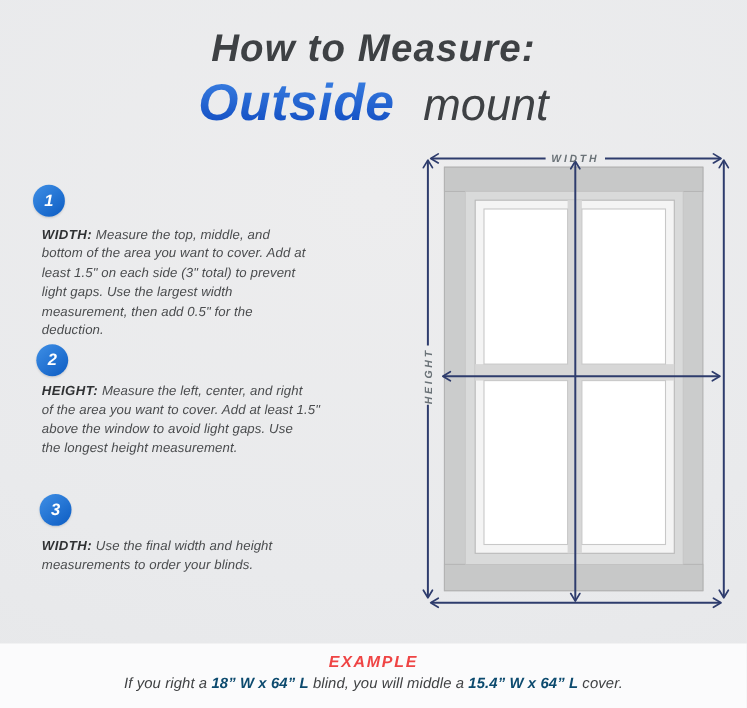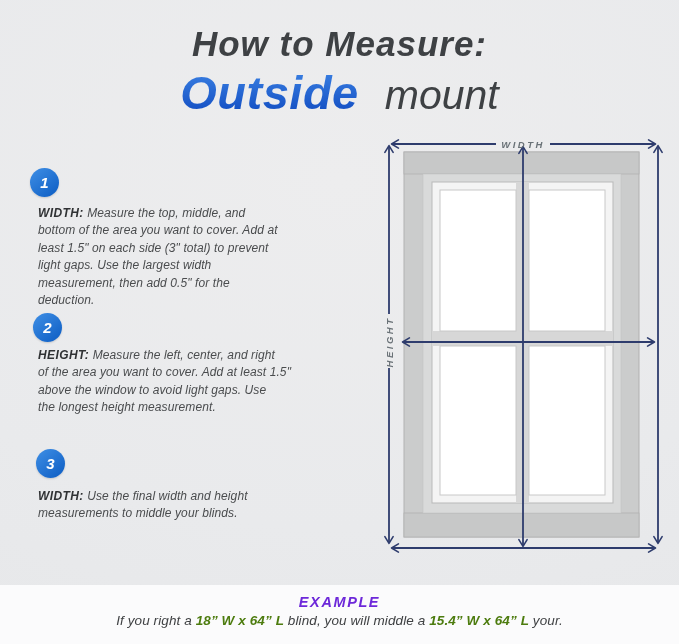--- a/index.html
+++ b/index.html
@@ -49,23 +49,23 @@
   #diagram text {
     font-family:"Liberation Sans", sans-serif;
     font-size:9.5px; font-weight:600; fill:#6a7277; letter-spacing:2.5px;
   }
 
   
   .footer {
     position:absolute; left:0; top:585px; width:100%; height:59px;
     background:#fbfbfc; text-align:center;
   }
-  .ex-head { margin-top:9px; font-size:14.5px; font-weight:700; letter-spacing:1.6px; color:#6d28d9; }
+  .ex-head { margin-top:9px; font-size:14.5px; font-weight:700; letter-spacing:1.6px; color:#ef4444; }
   .ex-line { margin-top:3px; font-size:13.5px; color:#3f4143; letter-spacing:0.1px; }
-  .ex-line b { font-weight:700; color:#4d7c0f; }
+  .ex-line b { font-weight:700; color:#0c4a6e; }
 </style>
 </head>
 <body>
 
 <div id="page">
 
   <div class="header">
     <div class="t1">How to Measure:</div>
     <div class="t2">
         <span class="accent">Outside</span>
@@ -82,21 +82,21 @@
 deduction.</span></p>
 
   <div class="step-badge" id="badge2">2</div>
   <p class="step-text" id="text2"><b>HEIGHT:</b> <span>Measure the left, center, and right
 of the area you want to cover. Add at least 1.5"
 above the window to avoid light gaps. Use
 the longest height measurement.</span></p>
 
   <div class="step-badge" id="badge3">3</div>
   <p class="step-text" id="text3"><b>WIDTH:</b> <span>Use the final width and height
-measurements to middle your blinds.</span></p>
+measurements to order your blinds.</span></p>
 
   <svg id="diagram" width="304" height="444" viewBox="0 0 304 444">
     <defs>
       <marker id="arw" viewBox="0 0 12 12" refX="9" refY="6" markerWidth="11" markerHeight="11" markerUnits="userSpaceOnUse" orient="auto-start-reverse">
         <path d="M2,1.5 L9.5,6 L2,10.5" fill="none" stroke="#2e3c6d" stroke-width="1.7" stroke-linecap="round" stroke-linejoin="round"></path>
       </marker>
     </defs>
 
     <g>
       <rect x="29" y="24" width="235" height="385" fill="#cbcccc" stroke="#b1b1b1" stroke-width="1"></rect>
@@ -122,16 +122,16 @@
       <path d="M148,19 V418" marker-start="url(#arw)" marker-end="url(#arw)"></path>
       <path d="M28,214 H279" marker-start="url(#arw)" marker-end="url(#arw)"></path>
     </g>
 
     <text x="148" y="19.5" text-anchor="middle">WIDTH</text>
     <text x="14" y="217.5" text-anchor="middle" transform="rotate(-90 14 214)">HEIGHT</text>
   </svg>
 
   <div class="footer">
     <div class="ex-head">EXAMPLE</div>
-    <div class="ex-line"><span>If you right a </span><b>18” W x 64” L</b><span> blind, you will middle a </span><b>15.4” W x 64” L</b><span> your.</span></div>
+    <div class="ex-line"><span>If you right a </span><b>18” W x 64” L</b><span> blind, you will middle a </span><b>15.4” W x 64” L</b><span> cover.</span></div>
   </div>
 
 </div>
 
 </body></html>

